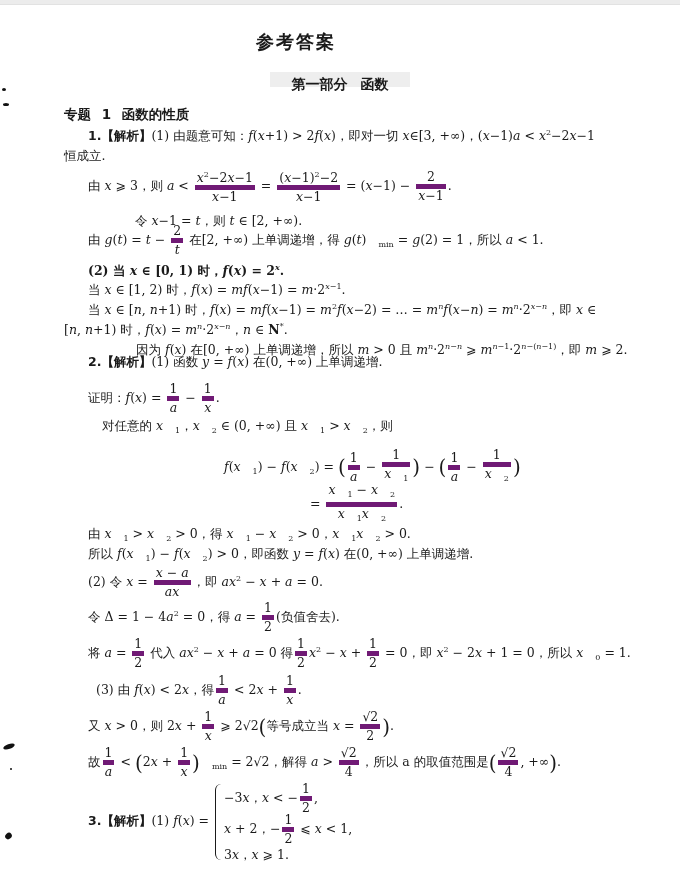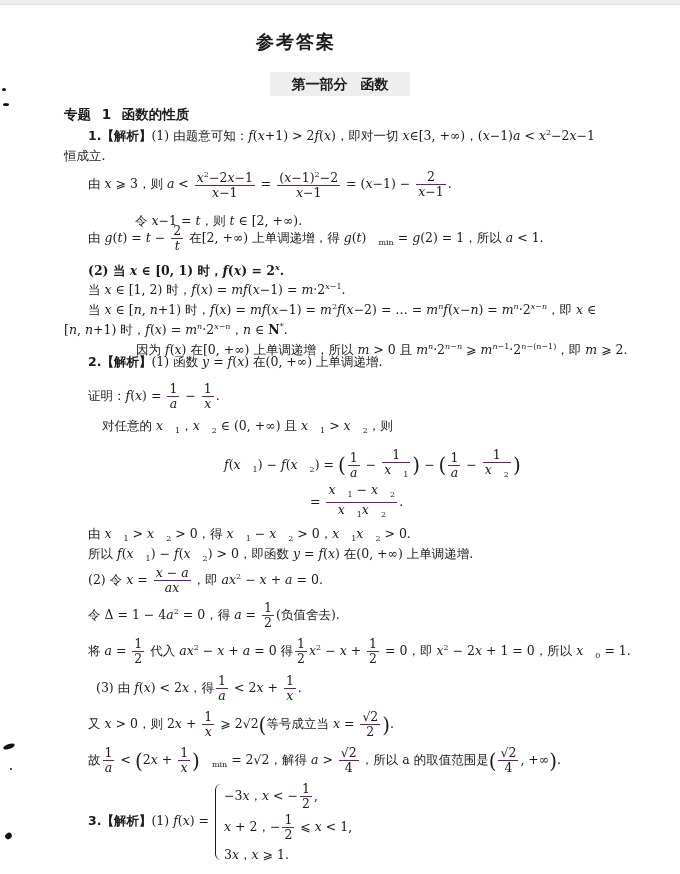--- a/index.html
+++ b/index.html
@@ -4,33 +4,33 @@
 <style>
   html, body { margin:0; padding:0; }
   body {
     width:680px; height:874px; overflow:hidden; position:relative;
     background:#ffffff; color:#1a1a1a;
     font-family:"DejaVu Serif","Liberation Serif",serif;
     font-size:12.5px;
   }
   .topbar { position:absolute; left:0; top:0; width:680px; height:4px; background:#ececec; border-bottom:1px solid #e2e2e2; }
   .page-title { position:absolute; left:0; width:592px; top:30px; text-align:center; font-weight:bold; font-size:18px; letter-spacing:2px; font-family:"DejaVu Sans","Liberation Sans",sans-serif; }
-  .part-title { position:absolute; left:270px; top:72px; width:140px; height:24px; text-align:center; line-height:24px;
+  .part-title { position:absolute; left:270px; top:72px; width:140px; height:15px; text-align:center; line-height:24px;
     font-weight:bold; font-size:14px; background:#eeeeee; font-family:"DejaVu Sans","Liberation Sans",sans-serif; word-spacing:8px; }
   .section-title { position:absolute; left:64px; top:106px; font-weight:bold; font-size:13.5px; font-family:"DejaVu Sans","Liberation Sans",sans-serif; word-spacing:6px; }
   .line { position:absolute; white-space:nowrap; }
   .ind { left:88px; }
   .flush { left:64px; }
   .b { font-weight:bold; font-family:"DejaVu Sans","Liberation Sans",sans-serif; }
   i { font-style:italic; }
   sup { font-size:8px; vertical-align:5px; }
   sub { font-size:8px; vertical-align:-3px;padding-left:12px; }
   .frac { display:inline-block; vertical-align:middle; text-align:center; margin:0 2px; }
   .frac > span { display:block; line-height:14px; padding:0 2px; }
-  .frac > span:first-child { border-bottom:1px solid #701a75; }
+  .frac > span:first-child { border-bottom:5px solid #701a75; }
   .big { font-size:20px; vertical-align:middle; }
   .brace { position:absolute; left:215px; top:784px; width:10px; height:76px; border-left:1.5px solid #1a1a1a; border-radius:6px 0 0 6px; }
   .mark { position:absolute; background:#111; border-radius:50%; }
 </style>
 </head>
 <body>
 
 <div class="topbar"></div>
 
 <div class="page-title">参考答案</div>

